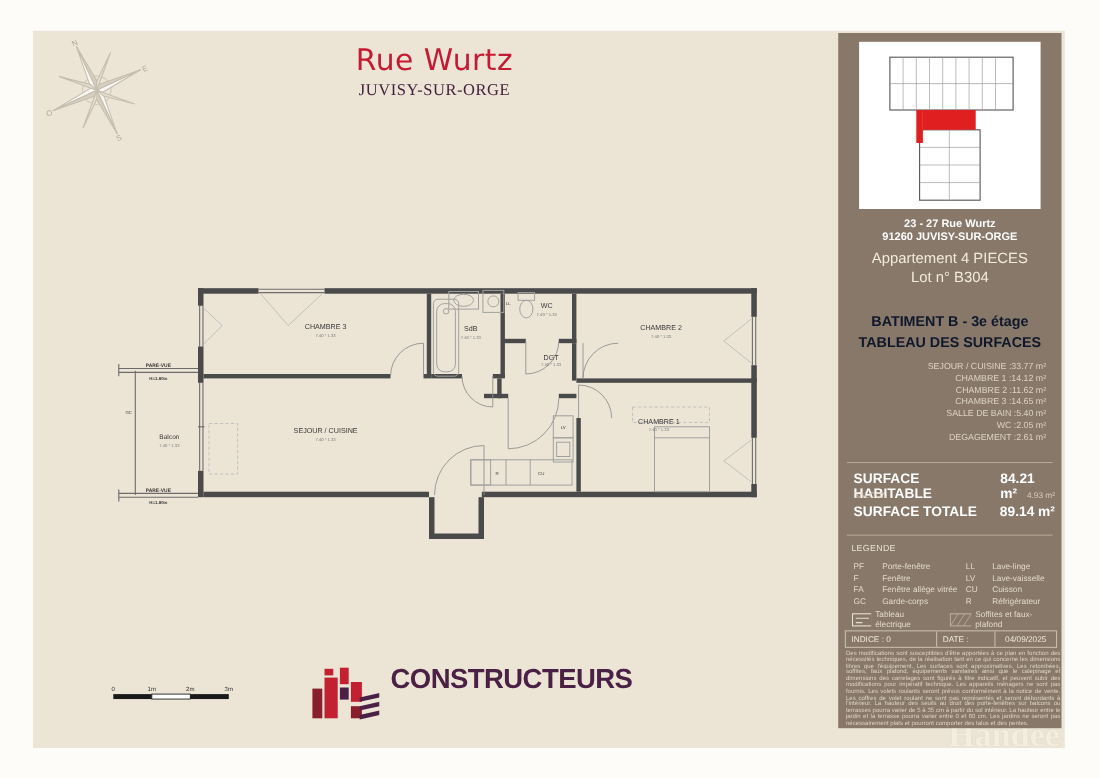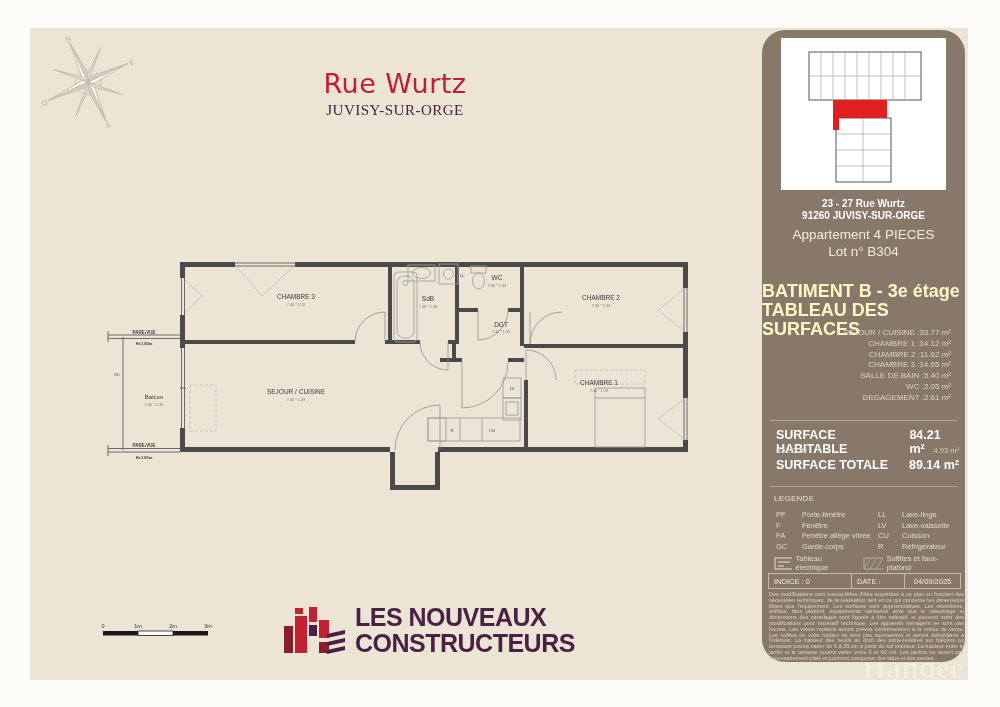--- a/index.html
+++ b/index.html
@@ -2,32 +2,32 @@
 <html><head>
 <meta charset="utf-8">
 <style>
   html,body{margin:0;padding:0;}
   body{width:1000px;height:707px;position:relative;background:#fdfcf9;
        font-family:"Liberation Sans", sans-serif;overflow:hidden;}
   .page-bg{position:absolute;left:30px;top:28px;width:938px;height:652px;background:#ece5d6;}
 
   
   .title-block{position:absolute;left:240px;top:40px;width:310px;text-align:center;z-index:3;}
-  .title-street{font-family:"DejaVu Sans",sans-serif;font-size:27px;color:#c41a33;letter-spacing:.5px;margin-top:28px;}
+  .title-street{font-family:"DejaVu Sans",sans-serif;font-size:27px;color:#c41a33;letter-spacing:.5px;}
   .title-city{font-family:Liberation Serif, serif;font-size:15px;color:#45203f;margin-top:3px;letter-spacing:.5px;}
 
   
   .compass{position:absolute;left:38px;top:32px;z-index:2;opacity:.75;}
 
   
-  .panel{position:absolute;left:762px;top:30px;width:203px;height:632px;background:#87786a;z-index:4;color:#efe7d8;border-radius:23px;}
+  .panel{position:absolute;left:762px;top:30px;width:203px;height:632px;background:#87786a;z-index:4;color:#efe7d8;}
   .keyplan{position:absolute;left:19px;top:8px;width:165px;height:152px;background:#fff;}
   .addr{position:absolute;left:0;top:168px;width:100%;text-align:center;font-size:10px;font-weight:bold;color:#fff;line-height:12px;}
   .apt{position:absolute;left:0;top:196px;width:100%;text-align:center;font-size:13.5px;color:#f2ebdd;line-height:17px;}
-  .bldg{position:absolute;left:0;top:252px;width:100%;font-size:18px;font-weight:bold;color:#fef9c3;line-height:19px;}
+  .bldg{position:absolute;left:0;top:252px;width:100%;text-align:center;font-size:13px;font-weight:bold;color:#0f172a;line-height:19px;}
   .surflist{position:absolute;left:14px;top:298px;width:175px;font-size:8px;color:#ddd3c1;}
   .surfrow{display:flex;justify-content:flex-end;line-height:10.8px;}
   .sep{position:absolute;left:8px;width:187px;height:0;border-top:1px solid #b4a892;}
   .totrow{position:absolute;left:14px;width:183px;display:flex;justify-content:space-between;}
   .totbig{font-size:12.5px;font-weight:bold;color:#fff;}
   .totsmall{font-size:7.5px;color:#d8cdbb;}
   .legend-title{position:absolute;left:12px;top:464px;font-size:8px;color:#e9e1d2;letter-spacing:.3px;}
   .legend-grid{position:absolute;left:14px;top:480px;width:178px;display:grid;
                grid-template-columns:26px 76px 24px 1fr;font-size:7.5px;color:#e2d9c8;line-height:10.5px;}
   .legend-icons{position:absolute;left:12px;top:524px;width:180px;display:flex;align-items:center;font-size:7.5px;color:#e2d9c8;}
@@ -395,18 +395,17 @@
     <rect x="36" y="16" width="10" height="18" fill="#c32031"></rect>
     <rect x="12" y="4" width="8" height="6" fill="#c32031"></rect>
     <rect x="36" y="38" width="10" height="11" fill="#8a1f2b"></rect>
     <g fill="#4a2145">
       <polygon points="44,30 62,26 62,30 44,34"></polygon>
       <polygon points="44,38 62,34 62,38 44,42"></polygon>
       <polygon points="44,46 62,42 62,46 44,50"></polygon>
     </g>
   </svg>
   <div class="logo-text">
-    <div>LES NOUVEAUX</div>
     <div>CONSTRUCTEURS</div>
   </div>
 </div>
 
 <div class="watermark">Handee</div>
 
 </body></html>

